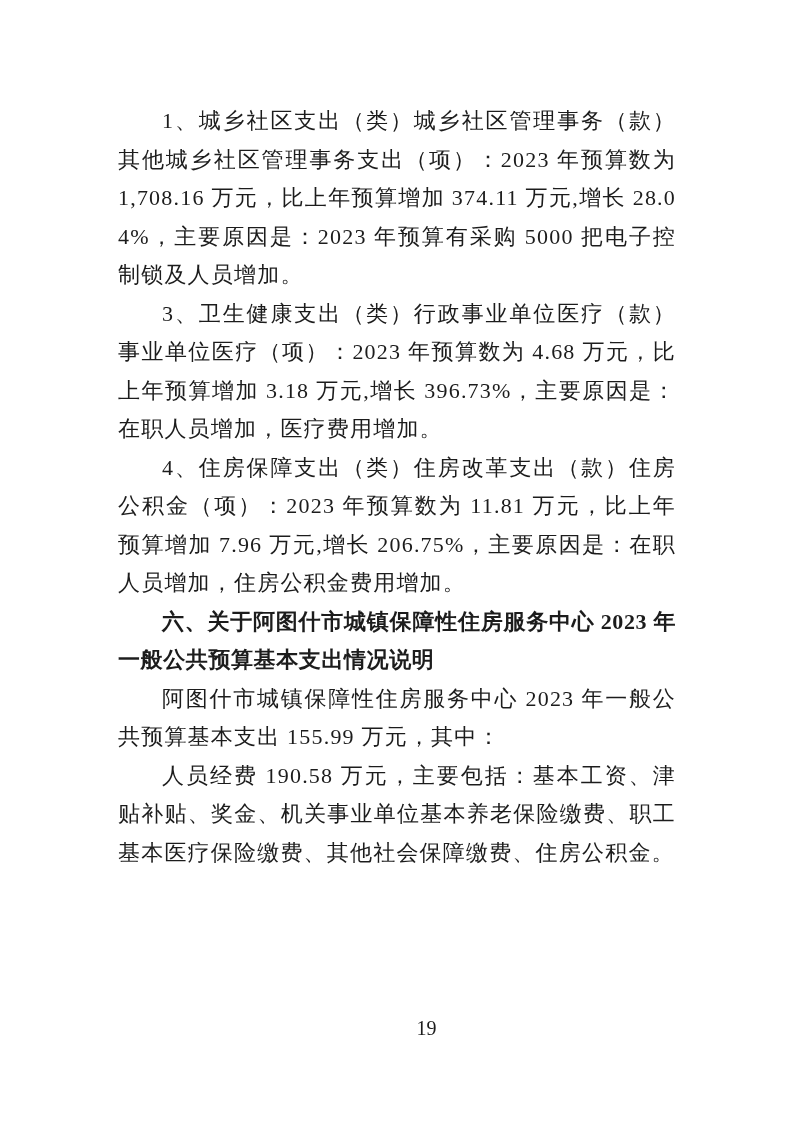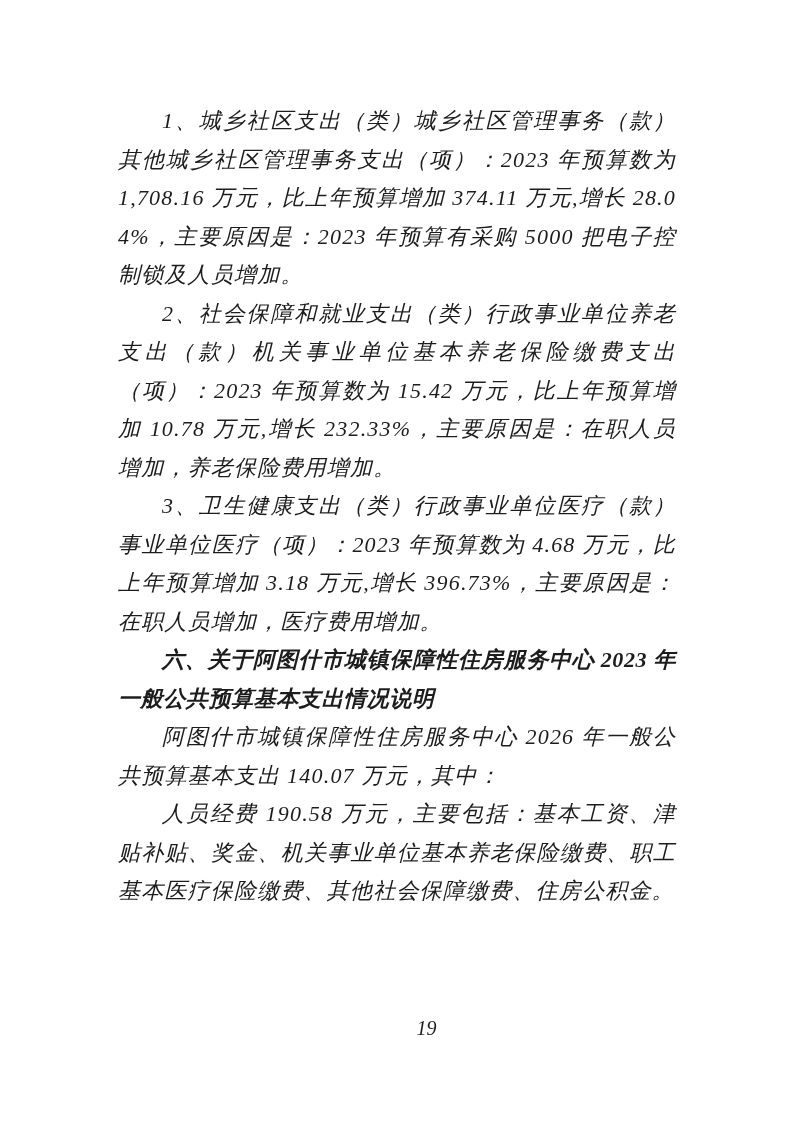--- a/index.html
+++ b/index.html
@@ -15,21 +15,20 @@
     font-family: "Liberation Serif", "DejaVu Serif", serif;
     color: #1c1c1c;
   }
   .page {
     position: absolute;
     left: 0;
     top: 0;
     width: 702px;
     height: 1122px;
     background: #ffffff;
-    font-style: italic;
   }
   .content {
     position: absolute;
     left: 118px;
     top: 102px;
     width: 558px;
     text-align: justify;
   }
   .content p {
     margin: 0;
@@ -54,20 +53,20 @@
     color: #1c1c1c;
     padding-left: 30px;
   }
 </style>
 </head>
 <body>
 
 <div class="page">
   <div class="content">
     <p>1、城乡社区支出（类）城乡社区管理事务（款）其他城乡社区管理事务支出（项）：2023 年预算数为 1,708.16 万元，比上年预算增加 374.11 万元,增长 28.04%，主要原因是：2023 年预算有采购 5000 把电子控制锁及人员增加。</p>
-    <p>2、社会保障和就业支出（类）行政事业单位养老支出（款）机关事业单位基本养老保险缴费支出（项）：2023 年预算数为 15.42 万元，比上年预算增加 10.78 万元,增长 232.33%，主要原因是：在职人员增加，养老保险费用增加。</p>
     <p>3、卫生健康支出（类）行政事业单位医疗（款）事业单位医疗（项）：2023 年预算数为 4.68 万元，比上年预算增加 3.18 万元,增长 396.73%，主要原因是：在职人员增加，医疗费用增加。</p>
+    <p>4、住房保障支出（类）住房改革支出（款）住房公积金（项）：2023 年预算数为 11.81 万元，比上年预算增加 7.96 万元,增长 206.75%，主要原因是：在职人员增加，住房公积金费用增加。</p>
     <p class="heading">六、关于阿图什市城镇保障性住房服务中心 2023 年一般公共预算基本支出情况说明</p>
-    <p>阿图什市城镇保障性住房服务中心 2026 年一般公共预算基本支出 140.07 万元，其中：</p>
+    <p>阿图什市城镇保障性住房服务中心 2023 年一般公共预算基本支出 155.99 万元，其中：</p>
     <p>人员经费 190.58 万元，主要包括：基本工资、津贴补贴、奖金、机关事业单位基本养老保险缴费、职工基本医疗保险缴费、其他社会保障缴费、住房公积金。</p>
   </div>
   <div class="page-footer">19</div>
 </div>
 
 </body></html>

